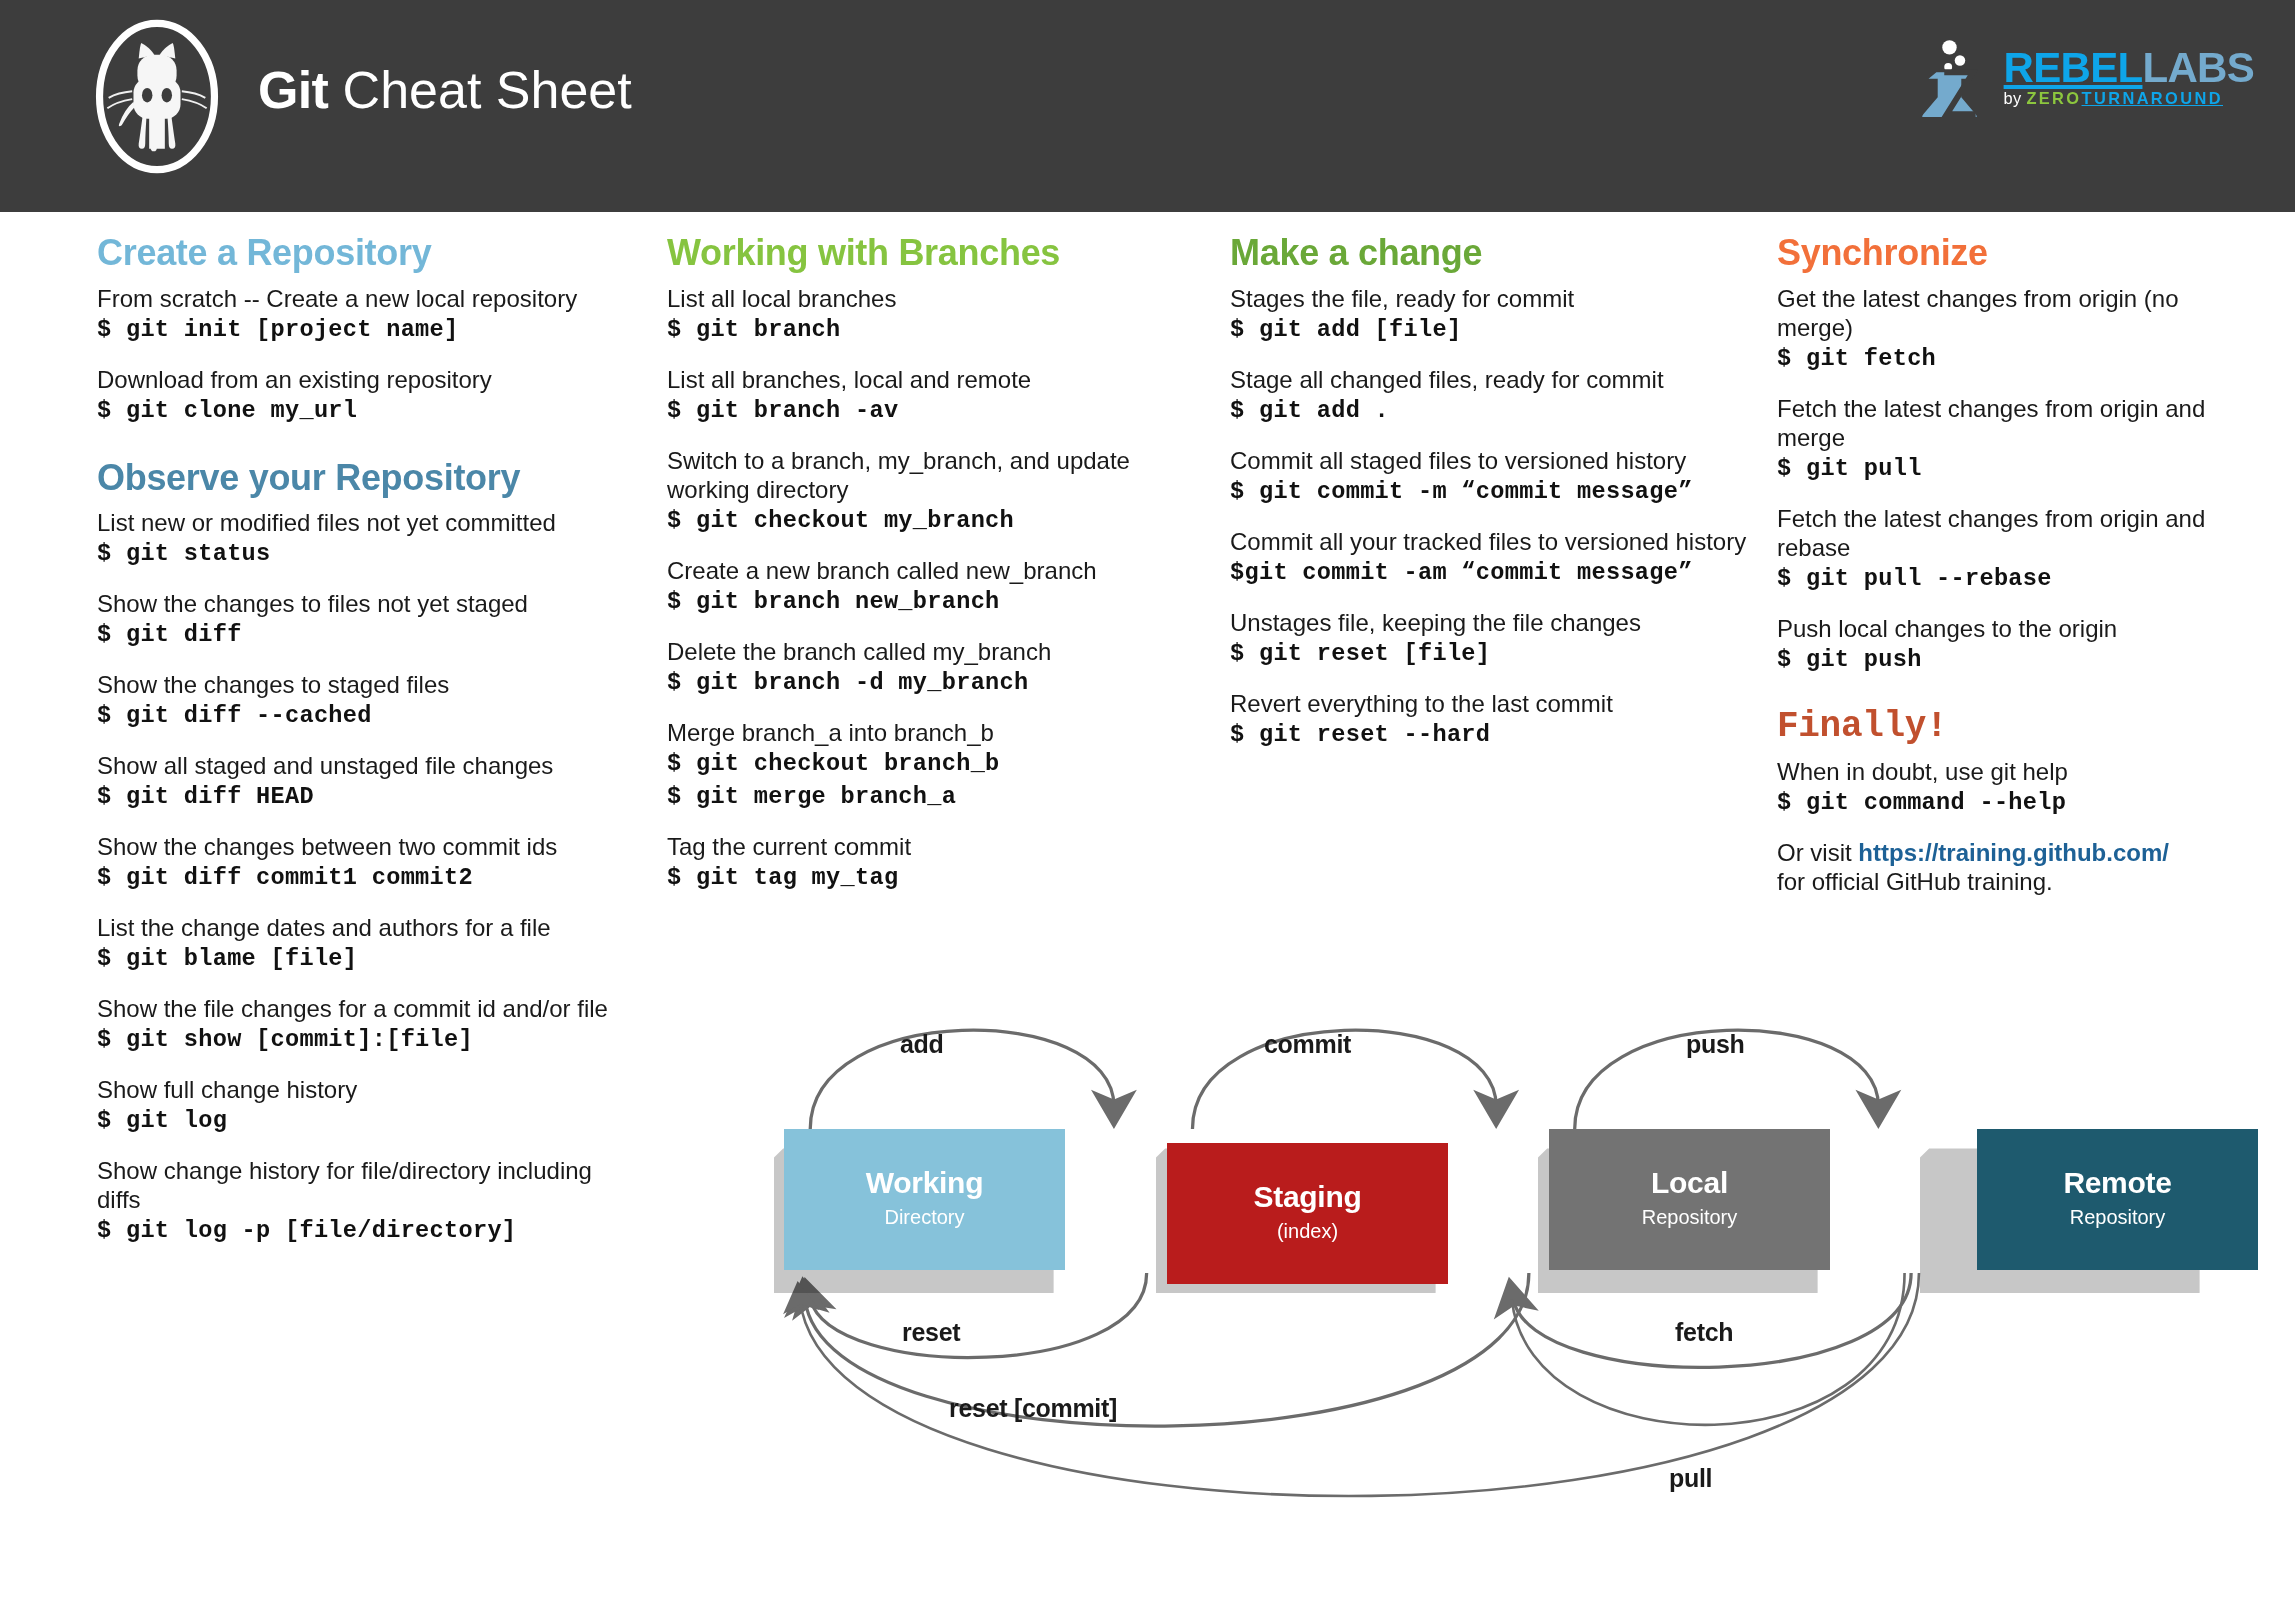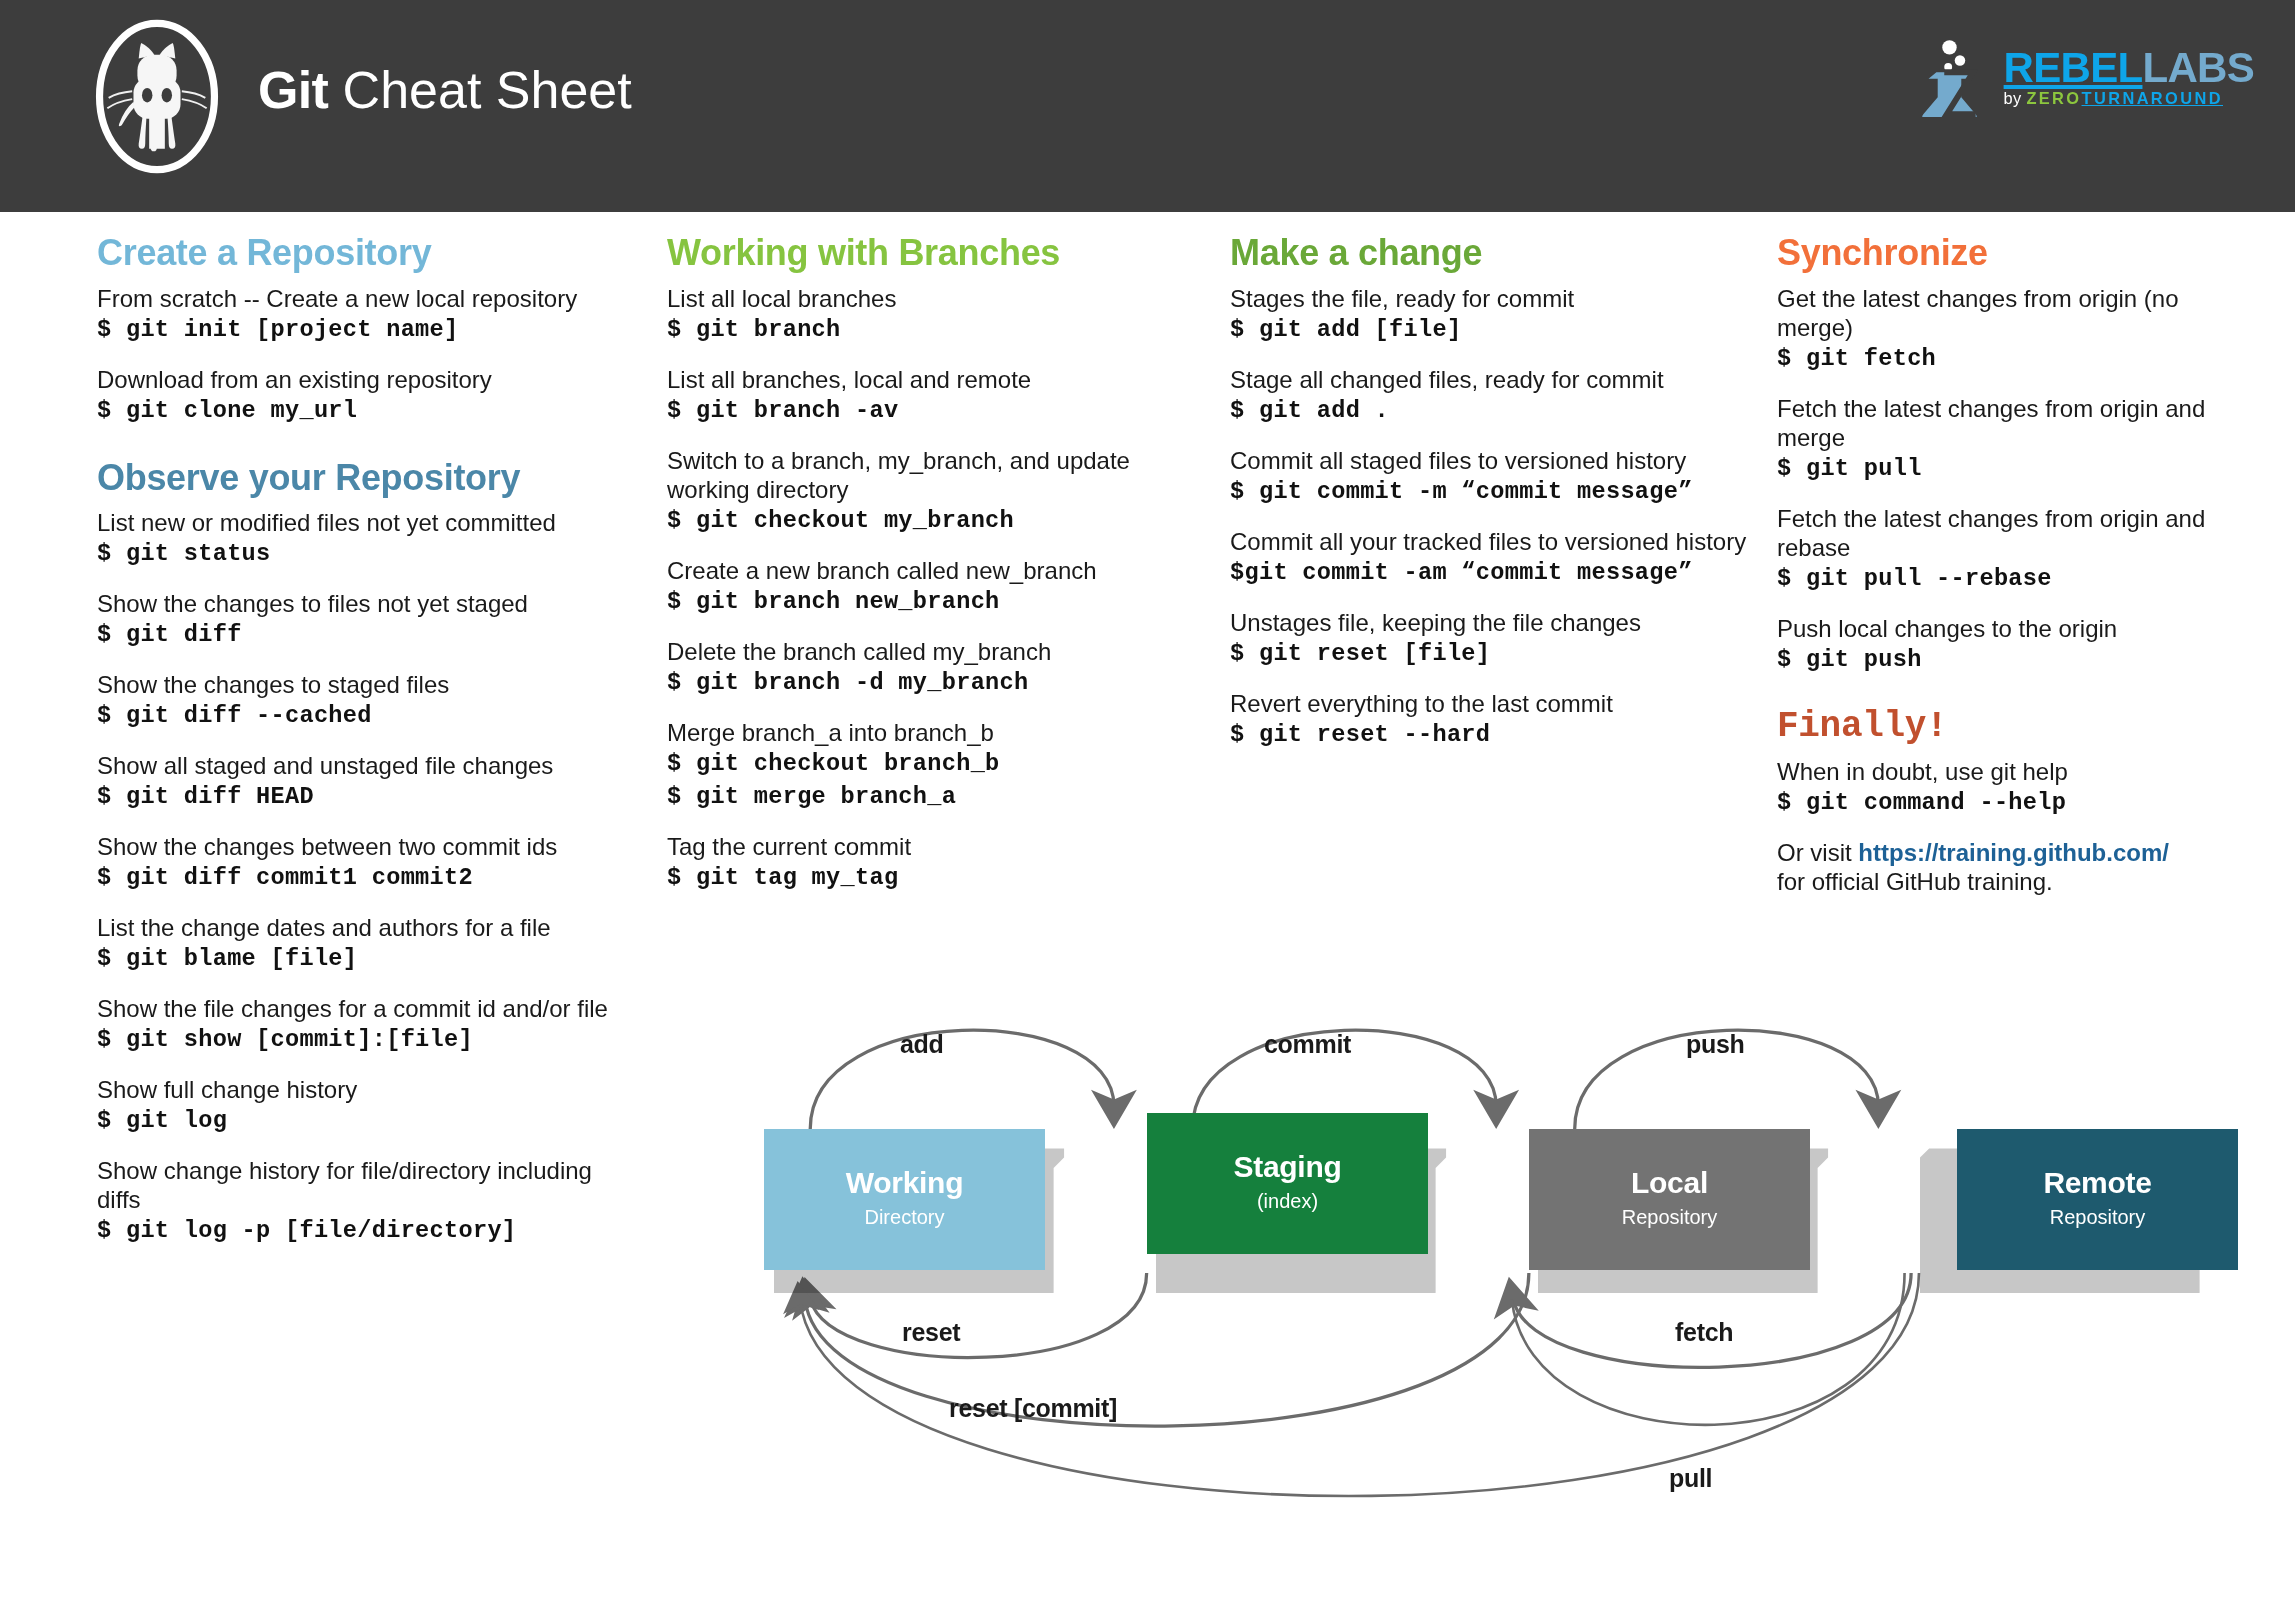--- a/index.html
+++ b/index.html
@@ -87,21 +87,21 @@
   .link { color:#1d6196; font-weight:bold; }
 
   
   #diagram {
     position:absolute; left:733px; top:975px; width:1525px; height:609px;
   }
   #diagram svg { position:absolute; left:0; top:0; }
   .dgbox {
     position:absolute; width:281px; height:141px;
     display:flex; flex-direction:column; align-items:center; justify-content:center;
-    color:#ffffff; text-align:center;
+    color:#ffffff; text-align:center;margin-left:20px;
   }
   .dgbox .bx-title { font-size:30px; font-weight:bold; line-height:35px; letter-spacing:-0.3px;}
   .dgbox .bx-sub   { font-size:20px; font-weight:300; line-height:35px; }
   .dgshadow { position:absolute; width:281px; height:141px; }
   .arrow-label {
     position:absolute; font-size:25px; font-weight:bold; color:#1a1a1a;
     white-space:nowrap; letter-spacing:-0.3px;
   }
 </style>
 </head>
@@ -331,21 +331,21 @@
   <div class="dgbox" style="left:31px; top:154px; background:#86c2da;">
     <div class="bx-title">Working</div>
     <div class="bx-sub">Directory</div>
   </div>
 
   <div class="dgshadow" style="left:423px; top:164px;">
     <svg width="294" height="154" viewBox="0 0 450 235">
         <path d="M14,14 h430 v14 l-16,16 v191 l-16,14 h-398 l-14,-14 v-207 z" fill="#000" opacity="0.22"></path>
       </svg>
   </div>
-  <div class="dgbox" style="left:414px; top:138px; background:#15803d;">
+  <div class="dgbox" style="left:414px; top:168px; background:#b91c1c;">
     <div class="bx-title">Staging</div>
     <div class="bx-sub">(index)</div>
   </div>
 
   <div class="dgshadow" style="left:805px; top:164px;">
     <svg width="294" height="154" viewBox="0 0 450 235">
         <path d="M14,14 h430 v14 l-16,16 v191 l-16,14 h-398 l-14,-14 v-207 z" fill="#000" opacity="0.22"></path>
       </svg>
   </div>
   <div class="dgbox" style="left:796px; top:154px; background:#737373;">

